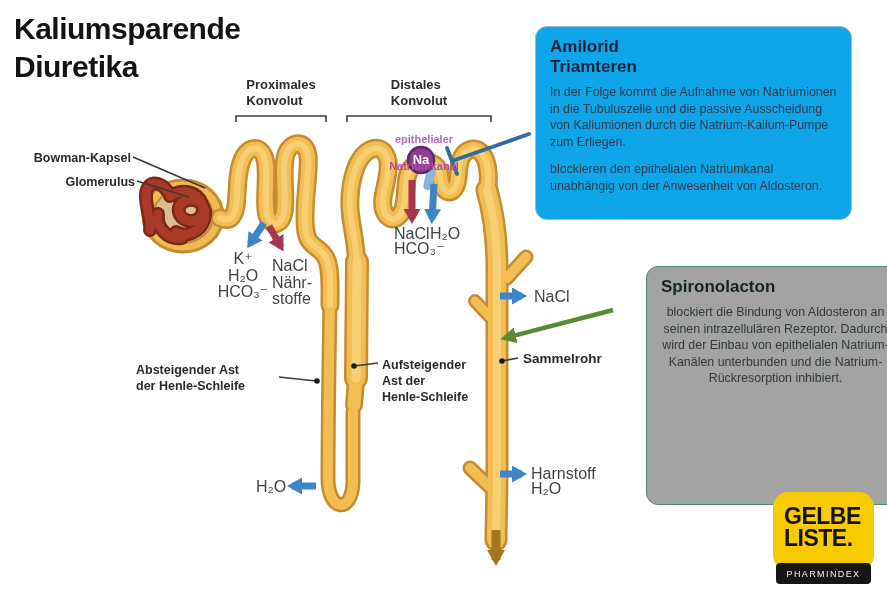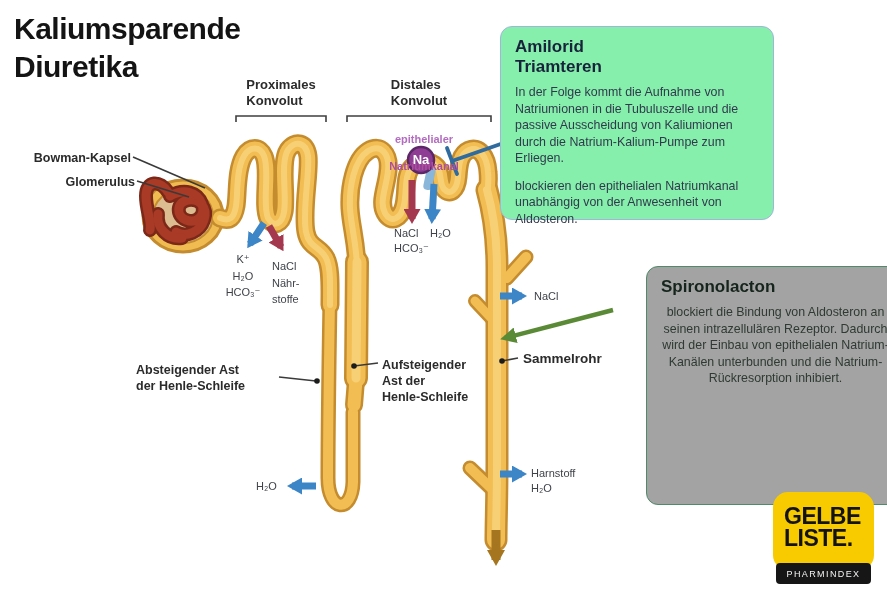--- a/index.html
+++ b/index.html
@@ -8,24 +8,24 @@
   .scene svg.art{position:absolute;left:0;top:0;z-index:1;}
   .lbl{position:absolute;z-index:2;white-space:pre-line;}
   .title{left:14px;top:10px;font-size:30px;line-height:38px;font-weight:800;letter-spacing:-0.5px;color:#141414;}
   .seg-label{font-size:13px;line-height:16px;font-weight:700;color:#2b2b2b;transform:translateX(-50%);}
   .channel-label{left:424px;top:119px;font-size:11px;line-height:13.5px;font-weight:700;text-align:center;transform:translateX(-50%);}
   .channel-label .l1{color:#b36cc0;display:block;}
   .channel-label .l2{color:#ad4f9c;display:block;}
   .na-label{left:421px;top:160px;transform:translate(-50%,-52%);font-size:13px;font-weight:700;color:#fff;z-index:2;}
   .anat{font-size:12.5px;line-height:16px;font-weight:700;color:#2b2b2b;}
   .right-al{text-align:right;}
-  .chem{font-size:11px;line-height:15px;color:#3f4349;}
+  .chem{font-size:16px;line-height:15px;color:#3f4349;}
   .chem-c{text-align:center;transform:translateX(-50%);}
   .infobox{position:absolute;z-index:3;border-radius:12px;box-sizing:border-box;padding:10px 14px;}
-  .box-amilorid{left:500px;top:26px;width:274px;height:194px;background:#86efac;border:1.5px solid #9fb6da;}
+  .box-amilorid{left:535px;top:26px;width:317px;height:194px;background:#0ea5e9;border:1.5px solid #9fb6da;}
   .box-spiro{left:646px;top:266px;width:259px;height:239px;background:#a3a3a3;border:1.5px solid #4f8a6b;}
   .infobox h3{margin:0 0 7px 0;font-size:17px;line-height:20px;font-weight:700;color:#18223a;white-space:pre-line;}
   .box-spiro h3{color:#15241c;}
   .infobox p{margin:0;font-size:12.4px;line-height:16.5px;color:#313a4d;}
   .box-spiro p{color:#2e3a33;text-align:center;}
   .infobox p + p{margin-top:11px;}
   .logo{position:absolute;left:773px;top:492px;width:85px;height:94px;z-index:4;}
   .logo .yellow{position:absolute;left:0;top:0;width:101px;height:78px;background:#f7cb00;border-radius:15px;}
   .logo .word{position:absolute;left:11px;top:13px;font-size:23px;line-height:22px;font-weight:800;color:#131313;letter-spacing:-0.5px;}
   .logo .bar{position:absolute;left:3px;top:71px;width:95px;height:21px;background:#161616;border-radius:4px;

